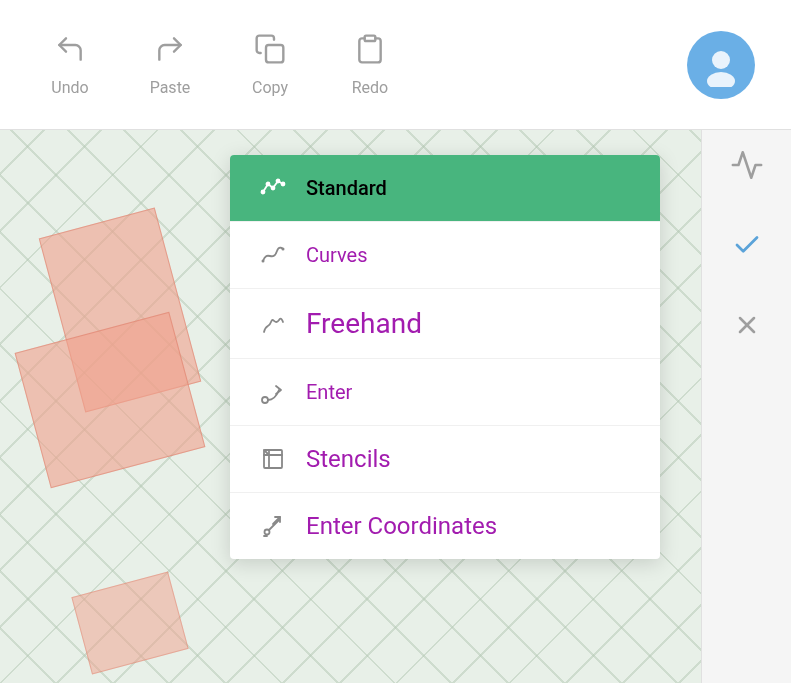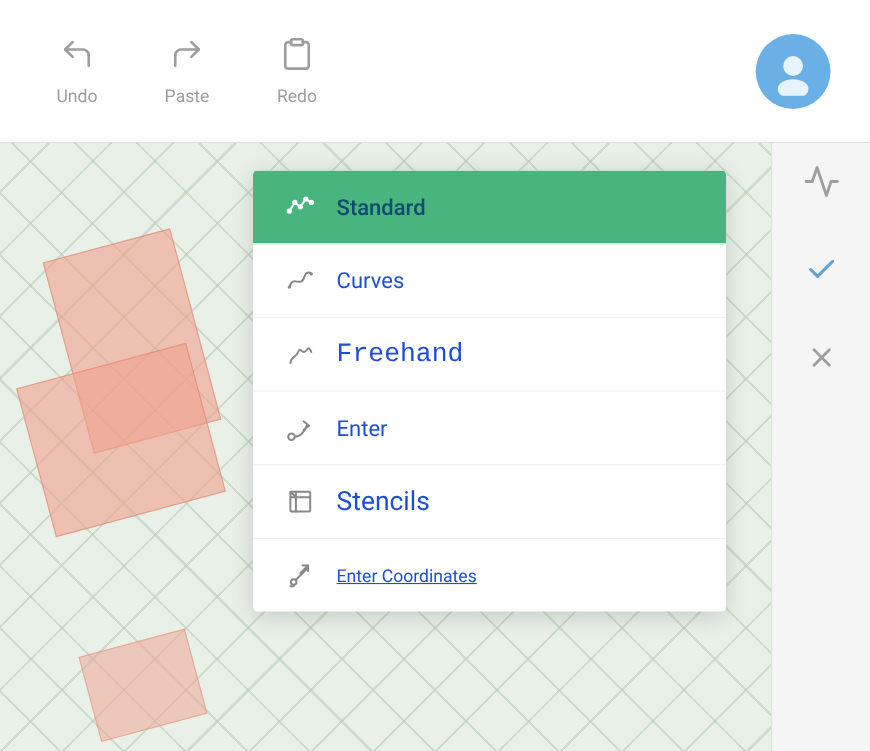--- a/index.html
+++ b/index.html
@@ -178,32 +178,32 @@
       z-index: 20;
       overflow: hidden;
     }
 
     .dropdown-item {
       display: flex;
       align-items: center;
       padding: 18px 28px;
       cursor: pointer;
       font-size: 20px;
-      color: #1d4ed8;
+      color: #a21caf;
       gap: 18px;
       border-bottom: 1px solid #f0f0f0;
     }
 
     .dropdown-item:last-child {
       border-bottom: none;
     }
 
     .dropdown-item.active {
       background: #48b57e;
-      color: #0c4a6e;
+      color: #000000;
     }
 
     .dropdown-icon {
       width: 30px;
       height: 30px;
       display: flex;
       align-items: center;
       justify-content: center;
       flex-shrink: 0;
     }
@@ -237,20 +237,29 @@
   <div class="toolbar-item">
     <span class="toolbar-icon">
       <svg width="32" height="32" viewBox="0 0 24 24" fill="none" stroke="#9e9e9e" stroke-width="1.8" stroke-linecap="round" stroke-linejoin="round">
         <polyline points="15 14 20 9 15 4"></polyline>
         <path d="M4 20v-7a4 4 0 0 1 4-4h12"></path>
       </svg>
     </span>
     <span class="toolbar-label">Paste</span>
   </div>
 
+  <div class="toolbar-item">
+    <span class="toolbar-icon">
+      <svg width="32" height="32" viewBox="0 0 24 24" fill="none" stroke="#9e9e9e" stroke-width="1.8" stroke-linecap="round" stroke-linejoin="round">
+        <rect x="9" y="9" width="13" height="13" rx="2" ry="2"></rect>
+        <path d="M5 15H4a2 2 0 0 1-2-2V4a2 2 0 0 1 2-2h9a2 2 0 0 1 2 2v1"></path>
+      </svg>
+    </span>
+    <span class="toolbar-label">Copy</span>
+  </div>
 
   <div class="toolbar-item">
     <span class="toolbar-icon">
       <svg width="32" height="32" viewBox="0 0 24 24" fill="none" stroke="#9e9e9e" stroke-width="1.8" stroke-linecap="round" stroke-linejoin="round">
         <path d="M16 4h2a2 2 0 0 1 2 2v14a2 2 0 0 1-2 2H6a2 2 0 0 1-2-2V6a2 2 0 0 1 2-2h2"></path>
         <rect x="8" y="2" width="8" height="4" rx="1" ry="1"></rect>
       </svg>
     </span>
     <span class="toolbar-label">Redo</span>
   </div>
@@ -316,21 +325,21 @@
     </div>
     <span style="font-size:20px;">Curves</span>
   </div>
 
   <div class="dropdown-item">
     <div class="dropdown-icon">
       <svg viewBox="0 0 28 28" fill="none" stroke="#888888" stroke-width="1.8" stroke-linecap="round" stroke-linejoin="round">
         <path d="M5 22 C7 14, 10 18, 12 12 C14 6, 16 16, 20 10 C22 6, 24 12, 24 12"></path>
       </svg>
     </div>
-    <span style="font-size:24px;font-family:Liberation Mono, monospace;">Freehand</span>
+    <span style="font-size:28px;">Freehand</span>
   </div>
 
   <div class="dropdown-item">
     <div class="dropdown-icon">
       <svg viewBox="0 0 28 28" fill="none" stroke="#888888" stroke-width="1.8" stroke-linecap="round" stroke-linejoin="round">
         <circle cx="6" cy="22" r="3"></circle>
         <path d="M9 22 Q16 22 20 12"></path>
         <polyline points="17 8 22 12 17 16"></polyline>
       </svg>
     </div>
@@ -352,16 +361,16 @@
   <div class="dropdown-item">
     <div class="dropdown-icon">
       <svg viewBox="0 0 28 28" fill="none" stroke="#888888" stroke-width="1.8" stroke-linecap="round" stroke-linejoin="round">
         <circle cx="8" cy="20" r="2.5"></circle>
         <line x1="10" y1="18" x2="20" y2="8"></line>
         <polyline points="16 5 21 5 21 10"></polyline>
         <line x1="21" y1="5" x2="14" y2="12"></line>
         <line x1="5" y1="24" x2="8" y2="24"></line>
       </svg>
     </div>
-    <span style="font-size:16px;text-decoration:underline;">Enter Coordinates</span>
+    <span style="font-size:24px;">Enter Coordinates</span>
   </div>
 
 </div>
 
 </body></html>

